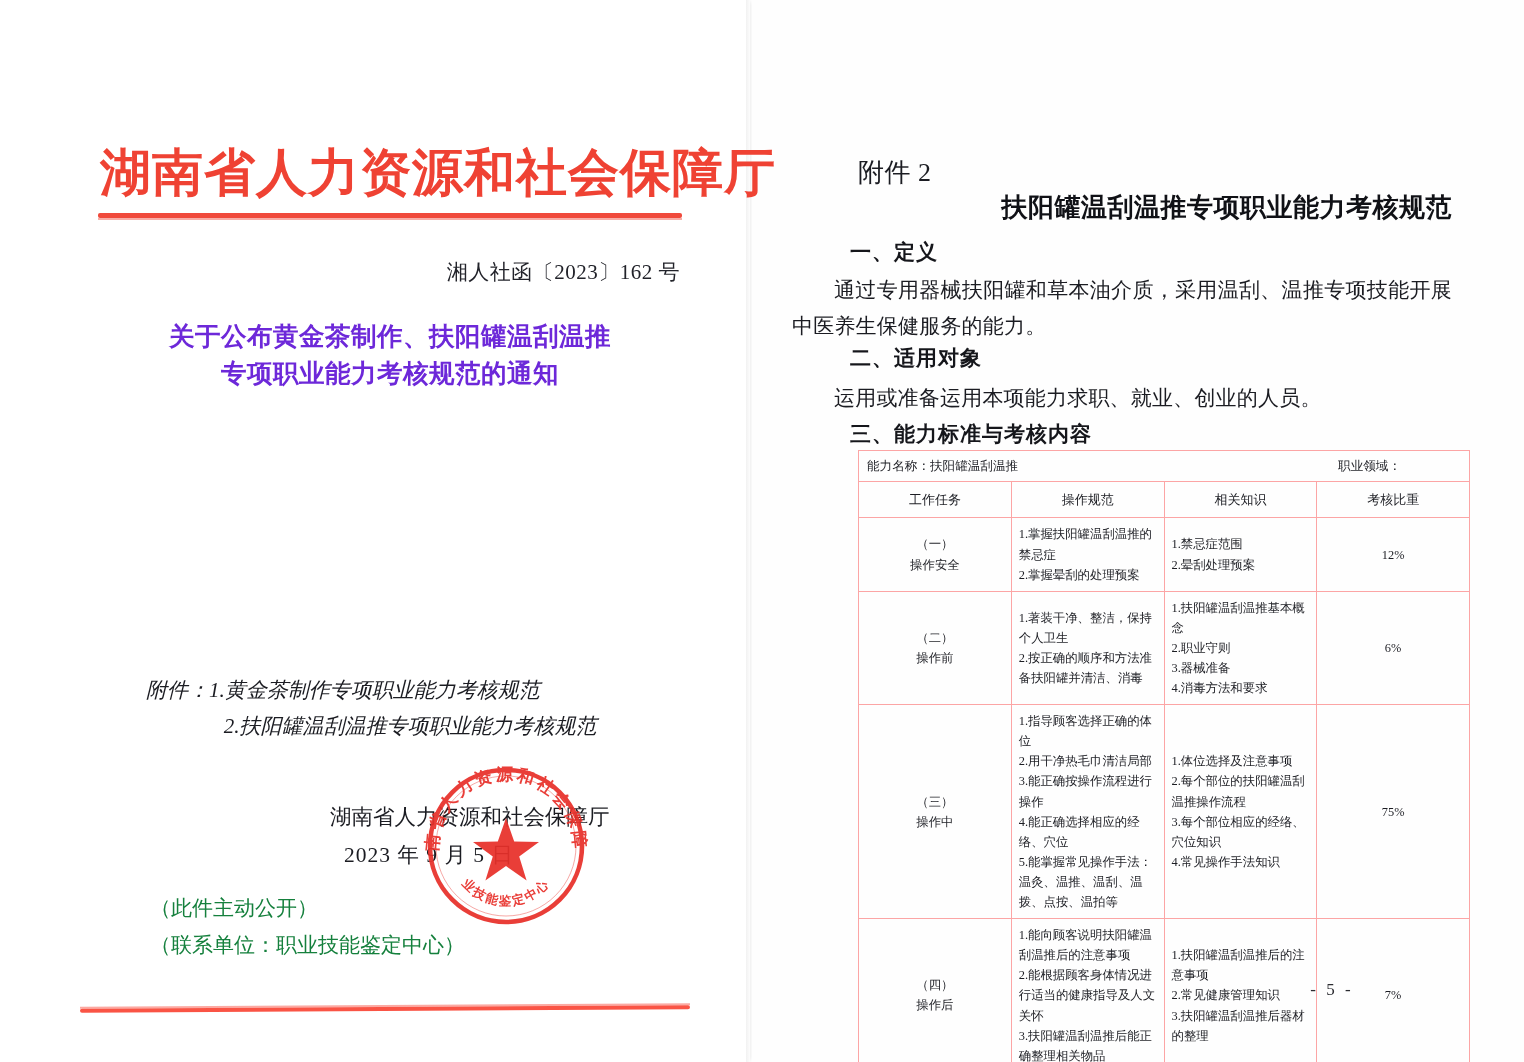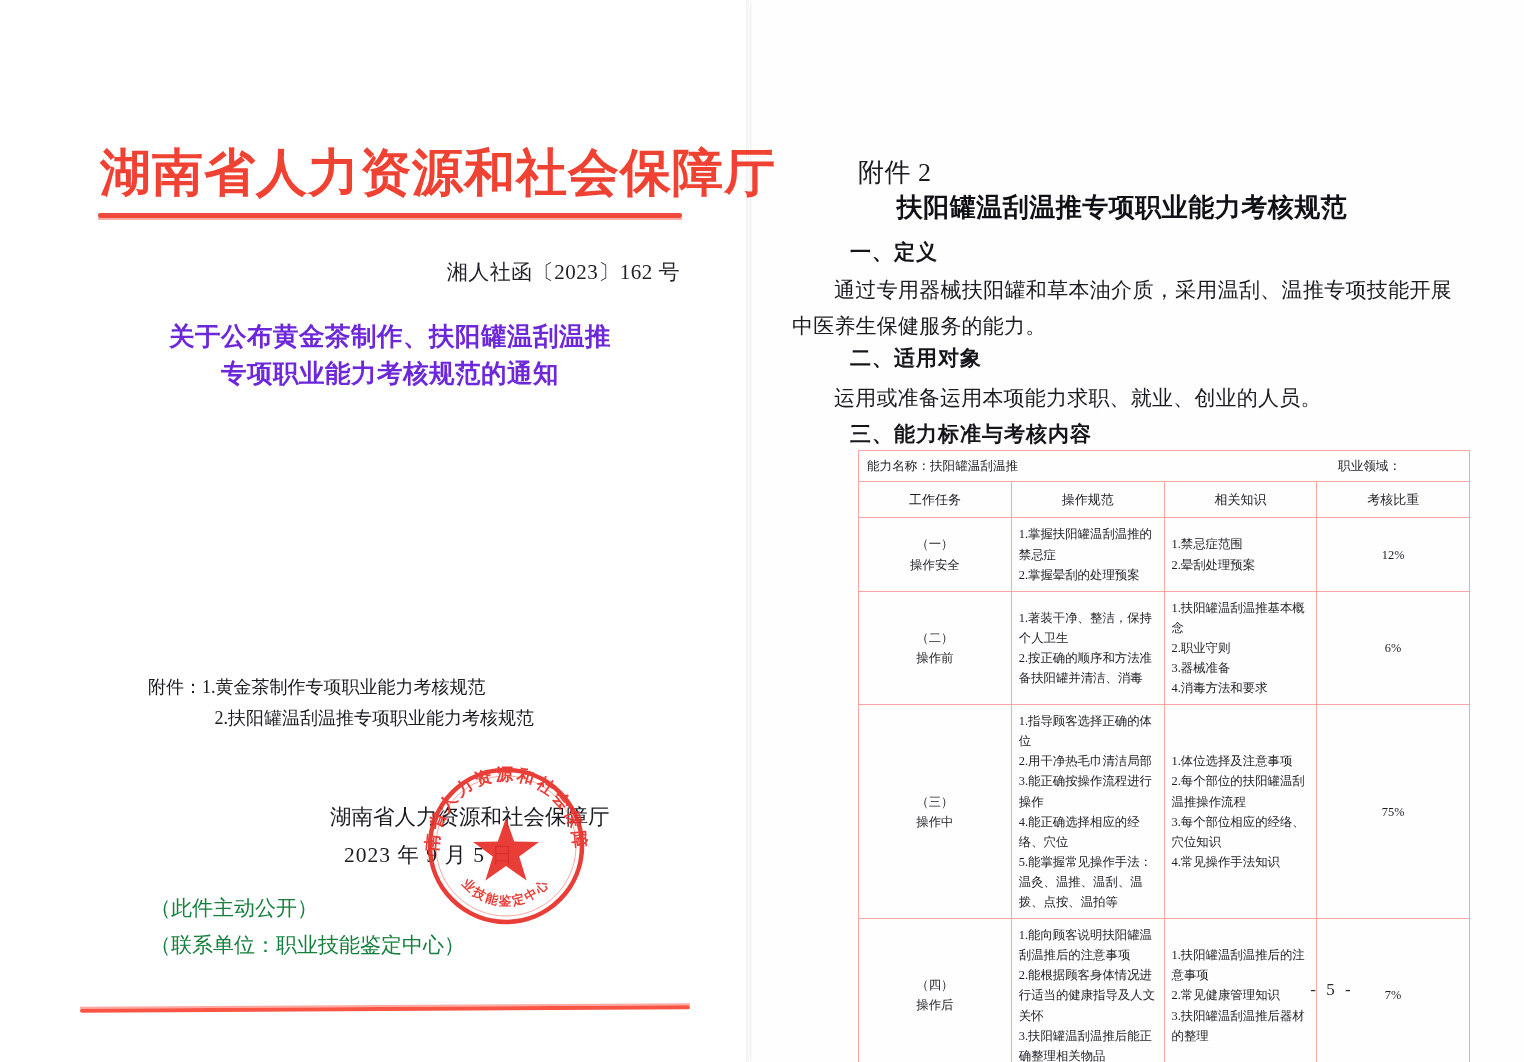--- a/index.html
+++ b/index.html
@@ -58,22 +58,22 @@
     letter-spacing:.5px;
   }
   .body-col{
     position:absolute;left:100px;top:418px;width:585px;
     font-size:21.5px;line-height:1.78;color:#1b1c22;letter-spacing:.2px;
     text-align:justify;
   }
   .body-col p{margin:0;}
   .body-col p.indent{text-indent:2em;}
   .attach{
-    position:absolute;left:112px;top:672px;width:585px;
-    font-size:18px;line-height:1.72;color:#1b1c22;
+    position:absolute;left:104px;top:672px;width:585px;
+    font-size:21px;line-height:1.72;color:#1b1c22;font-style:italic;
   }
   .attach .a-line{text-indent:2em;}
   .attach .a-line2{padding-left:calc(2em + 3.7em);}
   .sign{
     position:absolute;left:330px;top:798px;width:330px;
     font-size:21.5px;line-height:1.78;color:#1b1c22;text-align:left;
   }
   .sign .date{padding-left:14px;letter-spacing:1px;}
   .notes{
     position:absolute;left:150px;top:890px;width:520px;
@@ -103,21 +103,21 @@
     font-weight:bold;font-size:12.5px;fill:#e8302a;letter-spacing:2px;
   }
 
   
   .right{position:absolute;left:752px;top:0;width:772px;height:1062px;}
   .att-label{
     position:absolute;left:106px;top:155px;
     font-size:26px;color:#1b1c22;letter-spacing:.5px;
   }
   .att-title{
-    position:absolute;left:40px;top:190px;width:660px;text-align:center;
+    position:absolute;left:40px;top:190px;width:660px;text-align:right;
     font-family:"DejaVu Serif","Liberation Serif",serif;
     font-weight:bold;font-size:26px;color:#101116;letter-spacing:.5px;
   }
   .sec{
     position:absolute;left:98px;width:620px;
     font-family:"DejaVu Sans","Liberation Sans",sans-serif;
     font-weight:bold;font-size:21px;color:#15161b;letter-spacing:1px;
   }
   .para{
     position:absolute;left:40px;width:660px;

